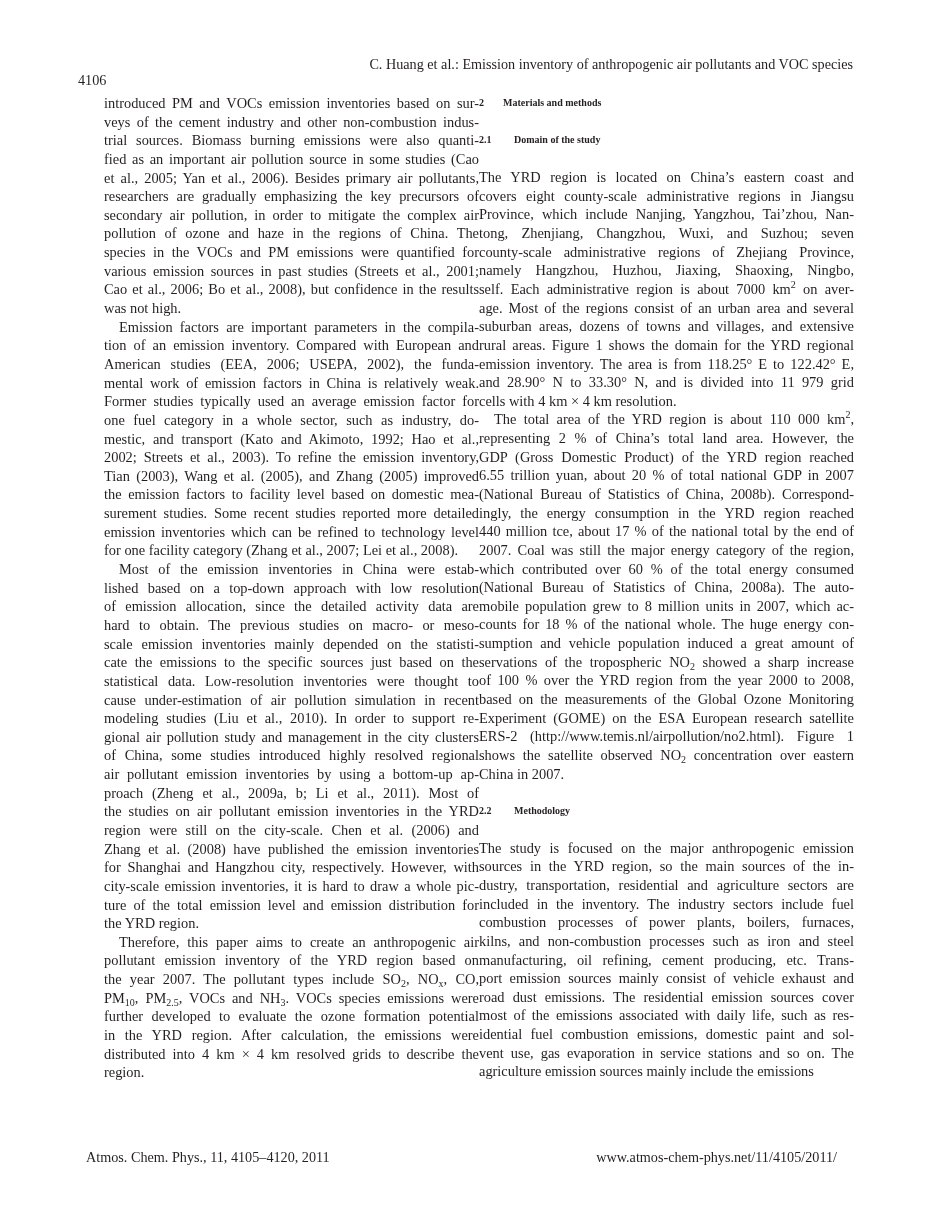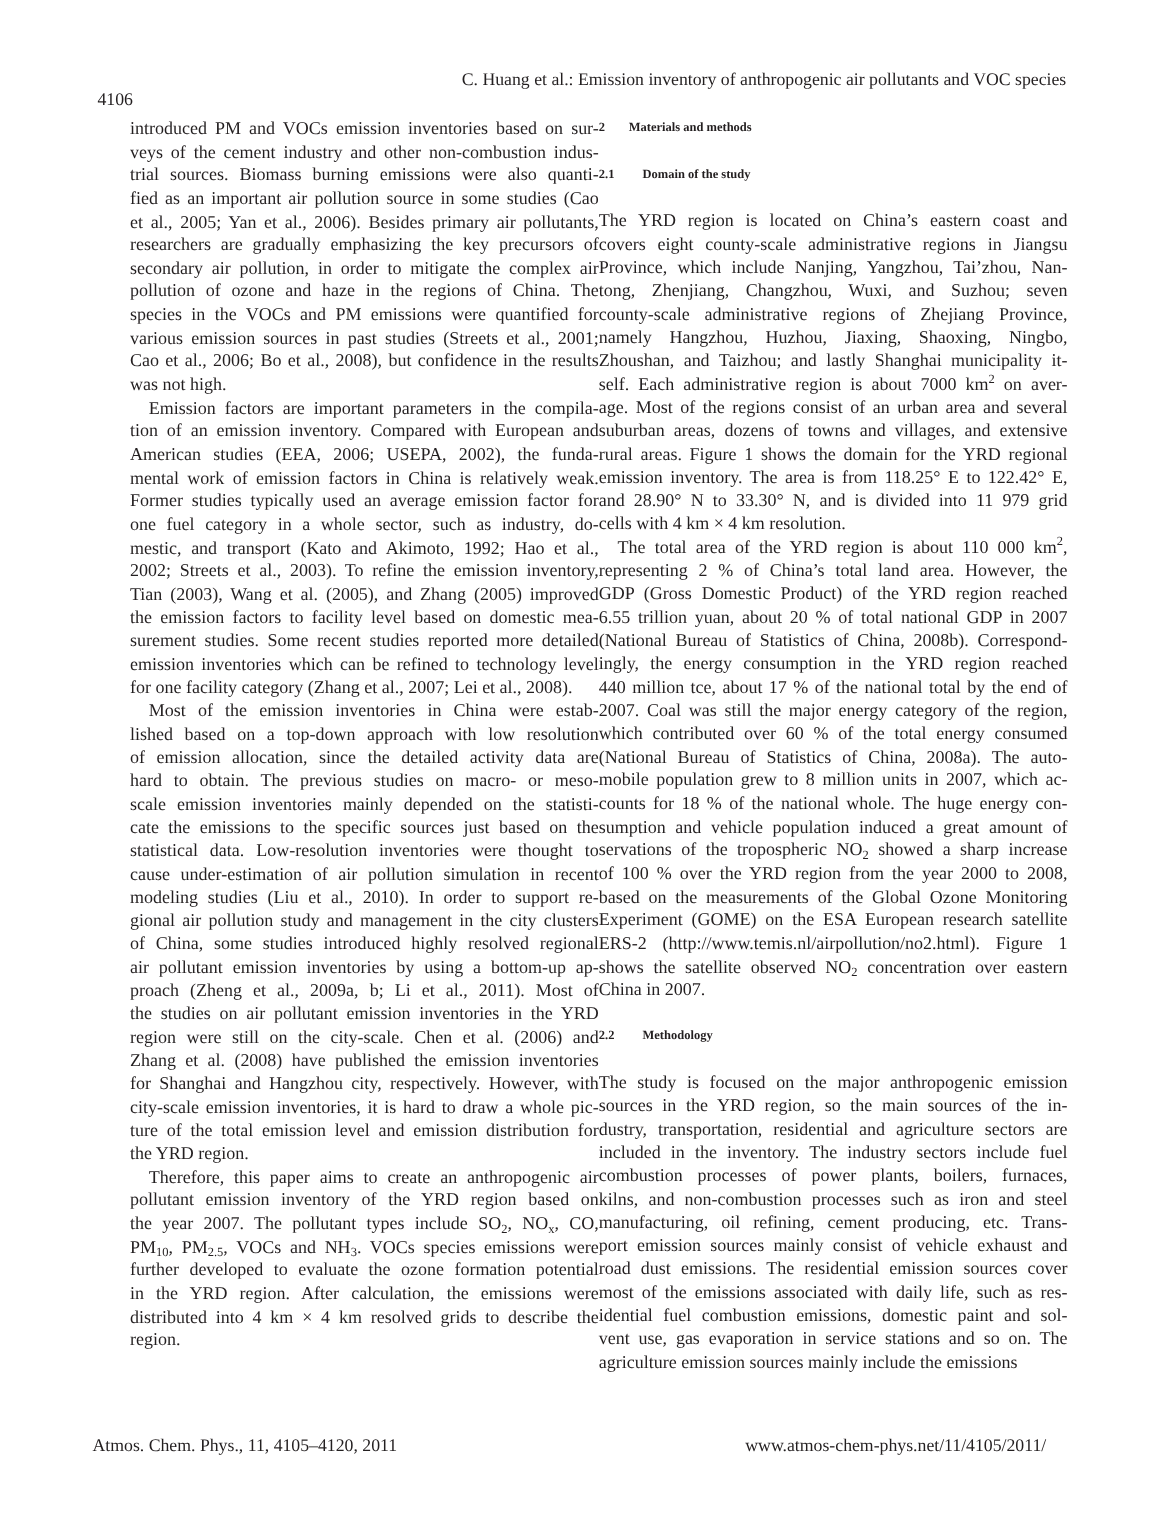--- a/index.html
+++ b/index.html
@@ -16,21 +16,21 @@
   .ln.last { text-align-last: left; }
   .ln.indent { padding-left: 15px; }
   .h1, .h2 { font-weight: bold; font-size: 10px; line-height: 18.65px; display: block; }
   .h1 .num, .h2 .num { display: inline-block; width: 24px; }
   .h2 .num { width: 35px; }
   .gap-h { height: 18.4px; }
   sub { font-size: 10px; vertical-align: -3px; line-height: 0; }
   sup { font-size: 10px; vertical-align: 6px; line-height: 0; }
   .footer { position: absolute; top: 1147px; left: 74px; width: 779px; height: 20px;
             font-size: 14.2px; line-height: 20px; }
-  .footer .jref { position: absolute; left: 0; font-family: Liberation Serif, serif; }
+  .footer .jref { position: absolute; left: 12px; font-family: Liberation Serif, serif; }
   .footer .url { position: absolute; right: 16px; }
 </style>
 </head>
 <body>
 
 <div class="running-head">
   <span class="pno">4106</span>
   <span class="rtitle">C. Huang et al.: Emission inventory of anthropogenic air pollutants and VOC species</span>
 </div>
 
@@ -106,21 +106,20 @@
   <div id="subsections">
       <div class="h2"><span class="num">2.1</span><span>Domain of the study</span></div>
       <div class="gap-h"></div>
       <div>
         <span class="ln">The YRD region is located on China’s eastern coast and</span>
         <span class="ln">covers eight county-scale administrative regions in Jiangsu</span>
         <span class="ln">Province, which include Nanjing, Yangzhou, Tai’zhou, Nan-</span>
         <span class="ln">tong, Zhenjiang, Changzhou, Wuxi, and Suzhou;  seven</span>
         <span class="ln">county-scale administrative regions of Zhejiang Province,</span>
         <span class="ln">namely Hangzhou, Huzhou, Jiaxing, Shaoxing, Ningbo,</span>
-        <span class="ln">Zhoushan, and Taizhou; and lastly Shanghai municipality it-</span>
         <span class="ln">self.  Each administrative region is about 7000 km<sup>2</sup> on aver-</span>
         <span class="ln">age. Most of the regions consist of an urban area and several</span>
         <span class="ln">suburban areas, dozens of towns and villages, and extensive</span>
         <span class="ln">rural areas. Figure 1 shows the domain for the YRD regional</span>
         <span class="ln">emission inventory. The area is from 118.25° E to 122.42° E,</span>
         <span class="ln">and 28.90° N to 33.30° N, and is divided into 11 979 grid</span>
         <span class="ln last">cells with 4 km × 4 km resolution.</span>
       </div>
       <div>
         <span class="ln indent">The total area of the YRD region is about 110 000 km<sup>2</sup>,</span>

